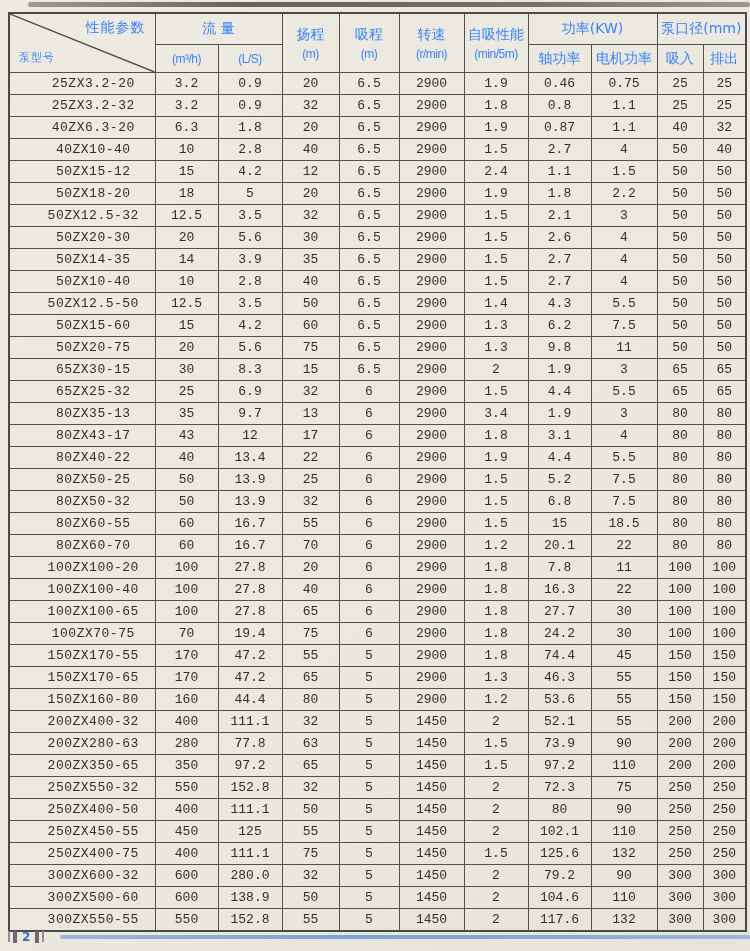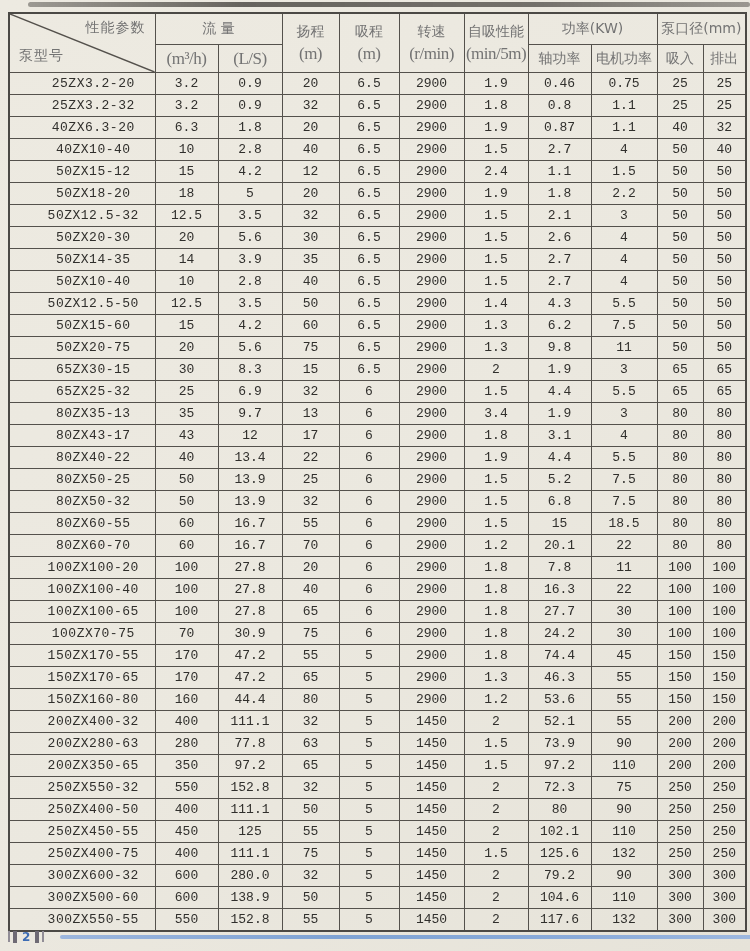--- a/index.html
+++ b/index.html
@@ -21,32 +21,32 @@
     border-collapse:collapse;table-layout:fixed;width:738px;
     background:transparent;
   }
   th,td{
     border:1px solid #54514c;
     padding:0;text-align:center;vertical-align:middle;
     overflow:hidden;white-space:nowrap;
   }
   table{border:2px solid #4b4945;}
   thead th{
-    font-weight:normal;font-size:14px;color:#737373;
+    font-weight:normal;font-size:14px;color:#3b82f6;
     font-family:"DejaVu Sans","Liberation Sans",sans-serif;
   }
-  .hdr-unit{font-size:17px;font-family:Liberation Serif, serif;letter-spacing:-.5px;}
+  .hdr-unit{font-size:12px;font-family:Liberation Sans, sans-serif;letter-spacing:-.5px;}
   .two-line{line-height:1.9;}
   .two-line .hdr-unit{display:block;line-height:1.1;padding-bottom:4px;}
   tr.hrow1 th{height:30px;}
   tr.hrow2 th{height:27px;}
   .diag-cell{position:relative;}
   .diag-cell svg{position:absolute;top:0;left:0;width:100%;height:100%;}
   .diag-top{position:absolute;top:5px;right:9px;font-size:14px;letter-spacing:1px;}
-  .diag-bottom{position:absolute;bottom:7px;left:9px;font-size:14px;letter-spacing:1px;}
+  .diag-bottom{position:absolute;bottom:7px;left:9px;font-size:11px;letter-spacing:1px;}
   tbody td{
     height:21px;font-size:13px;color:#302f2c;
     font-family:"Liberation Mono","DejaVu Sans Mono",monospace;
   }
   tbody td.model{text-align:center;padding-left:22px;letter-spacing:.5px;}
   .footer{position:absolute;left:8px;bottom:6px;width:742px;height:16px;}
   .page-marker{position:absolute;left:0;top:1px;display:flex;align-items:center;gap:3px;height:13px;}
   .bar-thin{display:inline-block;width:2px;height:11px;background:#918d96;}
   .bar-thick{display:inline-block;width:4px;height:12px;background:#6e6a74;}
   .page-num{font-size:12px;font-weight:bold;color:#3c6cb4;padding:0 2px;font-family:"DejaVu Sans",sans-serif;}
@@ -436,21 +436,21 @@
           <td>2900</td>
           <td>1.8</td>
           <td>27.7</td>
           <td>30</td>
           <td>100</td>
           <td>100</td>
         </tr>
         <tr>
           <td class="model">100ZX70-75</td>
           <td>70</td>
-          <td>30.9</td>
+          <td>19.4</td>
           <td>75</td>
           <td>6</td>
           <td>2900</td>
           <td>1.8</td>
           <td>24.2</td>
           <td>30</td>
           <td>100</td>
           <td>100</td>
         </tr>
         <tr>

